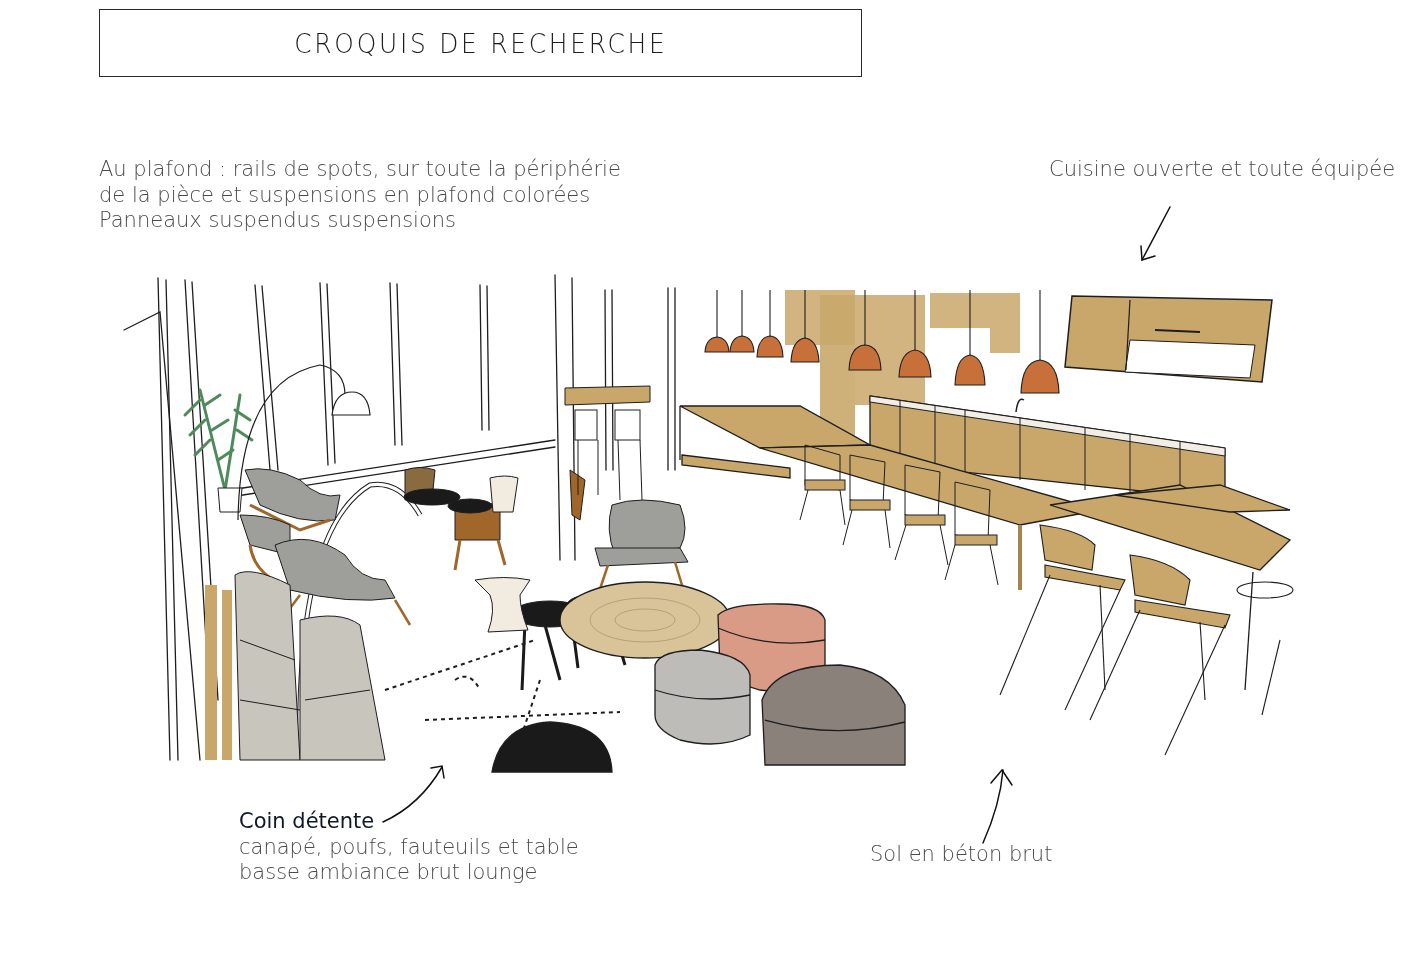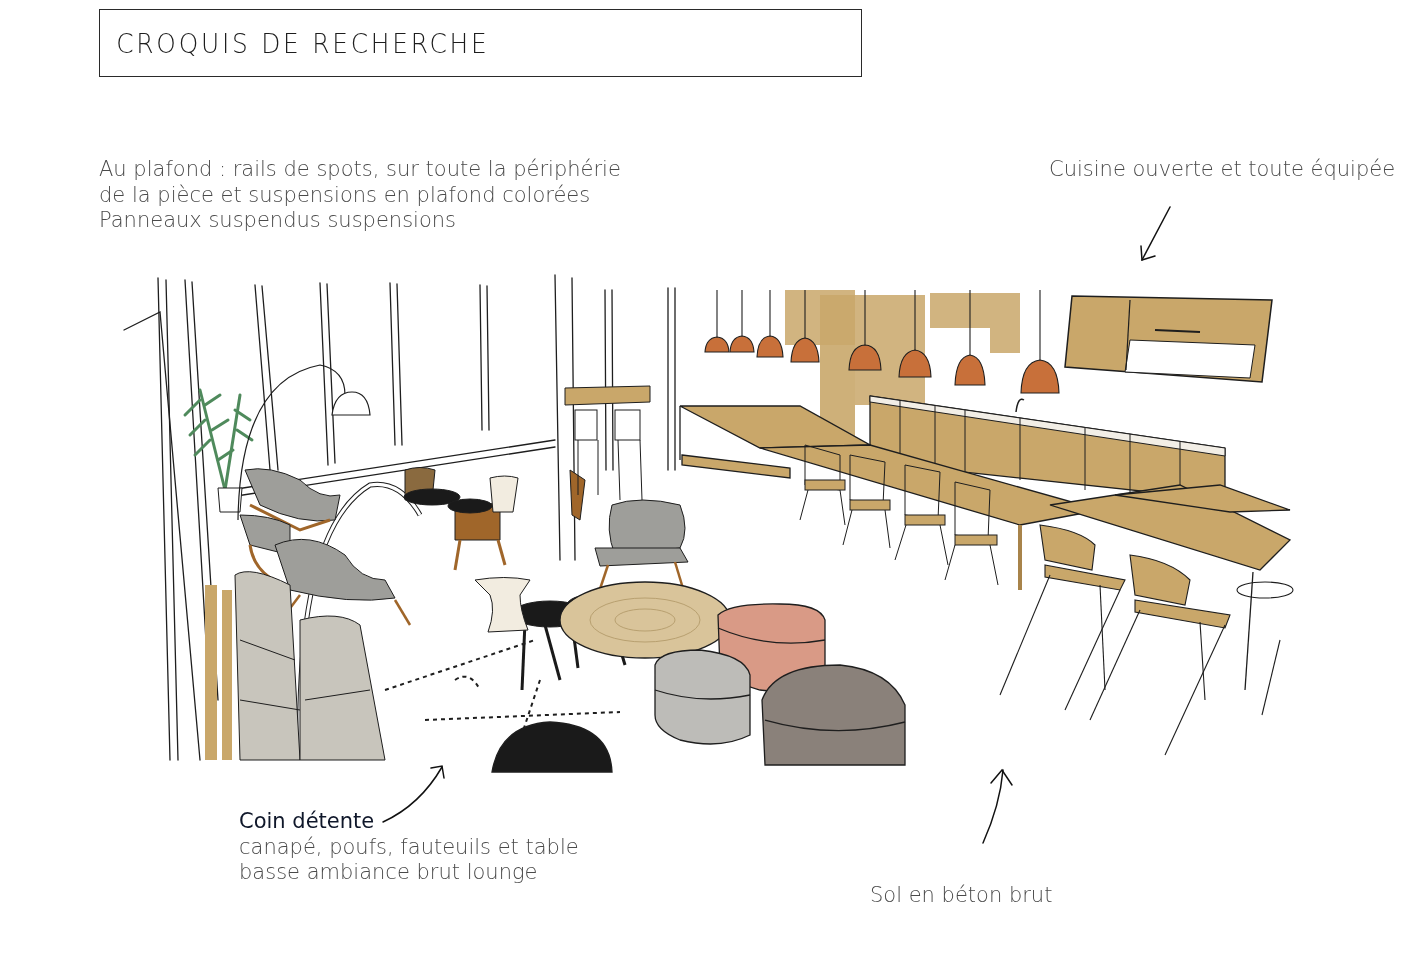--- a/index.html
+++ b/index.html
@@ -4,37 +4,37 @@
 <style>
   html, body { margin: 0; padding: 0; background: #ffffff; }
   body {
     width: 1410px; height: 967px; position: relative; overflow: hidden;
     font-family: "DejaVu Sans", "Liberation Sans", sans-serif;
     color: #3a3a3a;
   }
   .title-box {
     position: absolute; left: 99px; top: 9px; width: 763px; height: 68px;
     border: 1.5px solid #2a2a2a; box-sizing: border-box;
-    display: flex; align-items: center; 
+    display: flex; align-items: center; justify-content: center;
   }
   .title-text {
     font-family: "DejaVu Sans", "Liberation Sans", sans-serif;
     font-weight: 200; font-size: 27px; letter-spacing: 3px;
     color: #1d1d1d; transform: scaleX(0.92); font-stretch: condensed;
   }
   .note {
     position: absolute; font-size: 21px; line-height: 25.5px; color: #4a4a4a;
     font-weight: 300; white-space: nowrap;
   }
   .note .line { display: block; }
   .note .strong { color: #0f172a; font-weight: 400; }
   #note-ceiling { left: 99px; top: 157px; }
   #note-kitchen { left: 1049px; top: 157px; }
   #note-lounge { left: 239px; top: 809px; }
-  #note-floor { left: 870px; top: 883px; }
+  #note-floor { left: 870px; top: 842px; }
   .sketch { position: absolute; left: 0; top: 0; width: 1410px; height: 967px; }
   .arrow { position: absolute; left: 0; top: 0; width: 1410px; height: 967px; pointer-events: none; }
 </style>
 </head>
 <body>
 
 <div class="title-box">
   <span class="title-text">CROQUIS DE RECHERCHE</span>
 </div>
 

